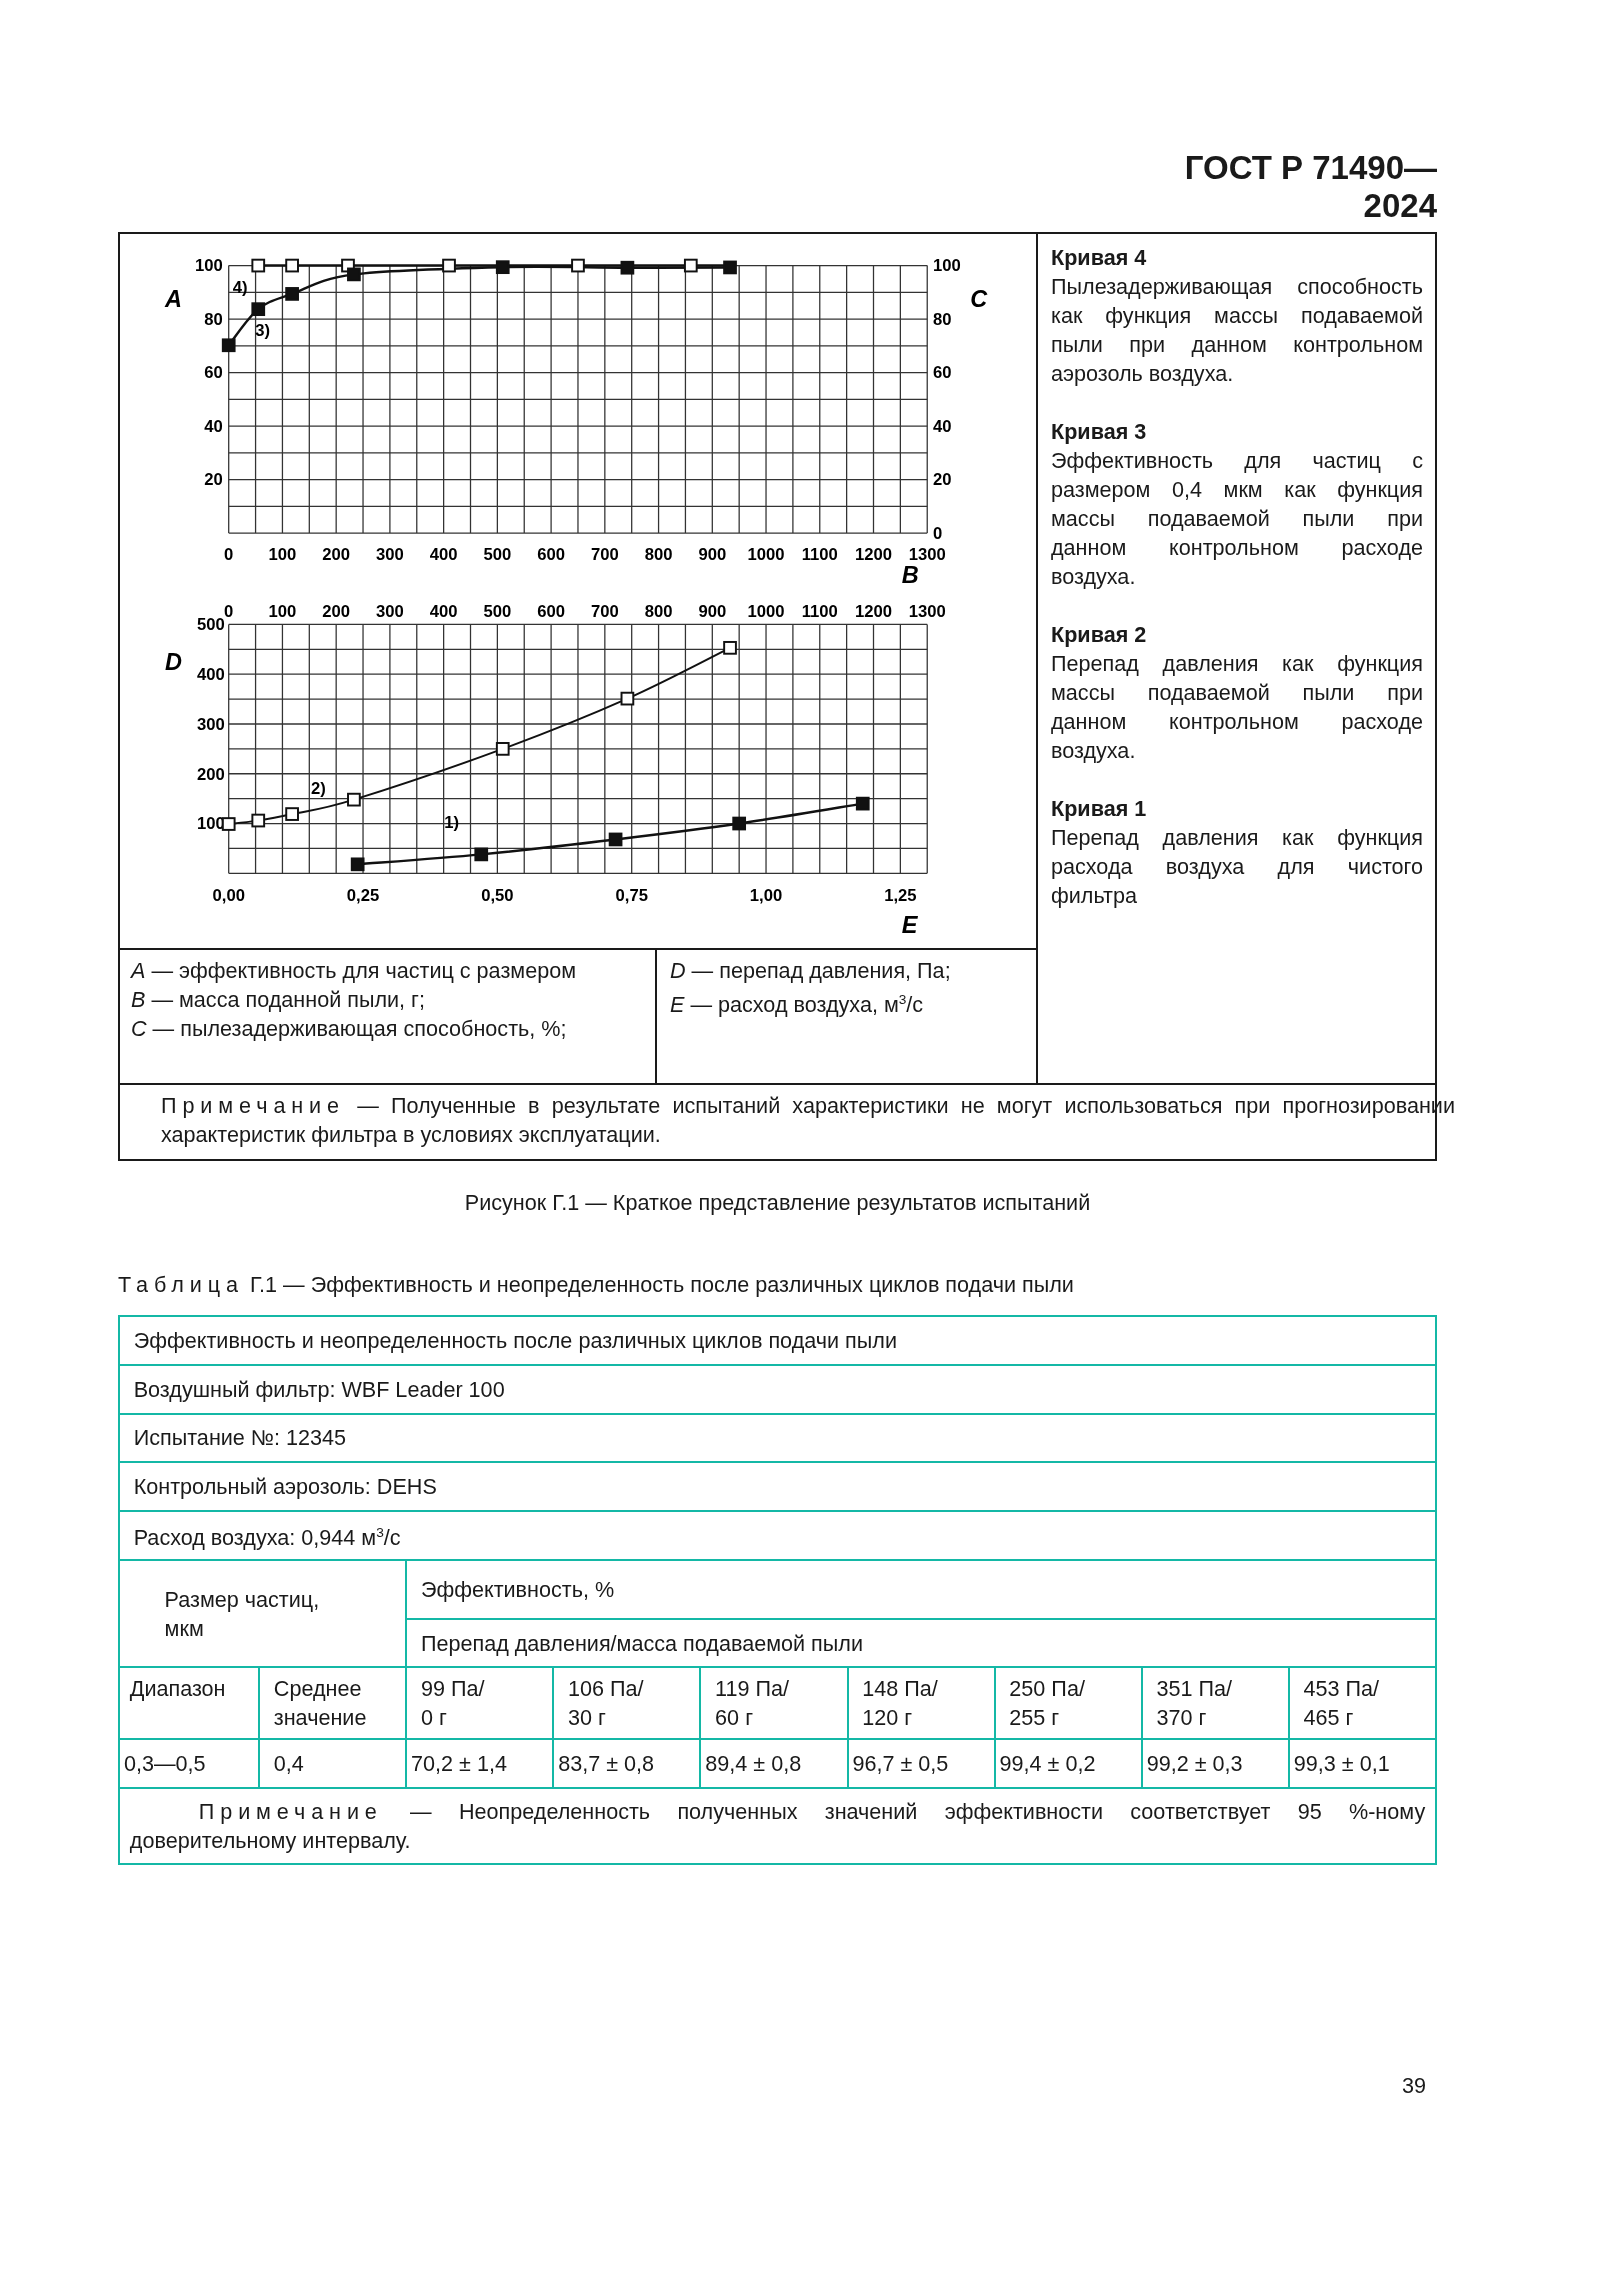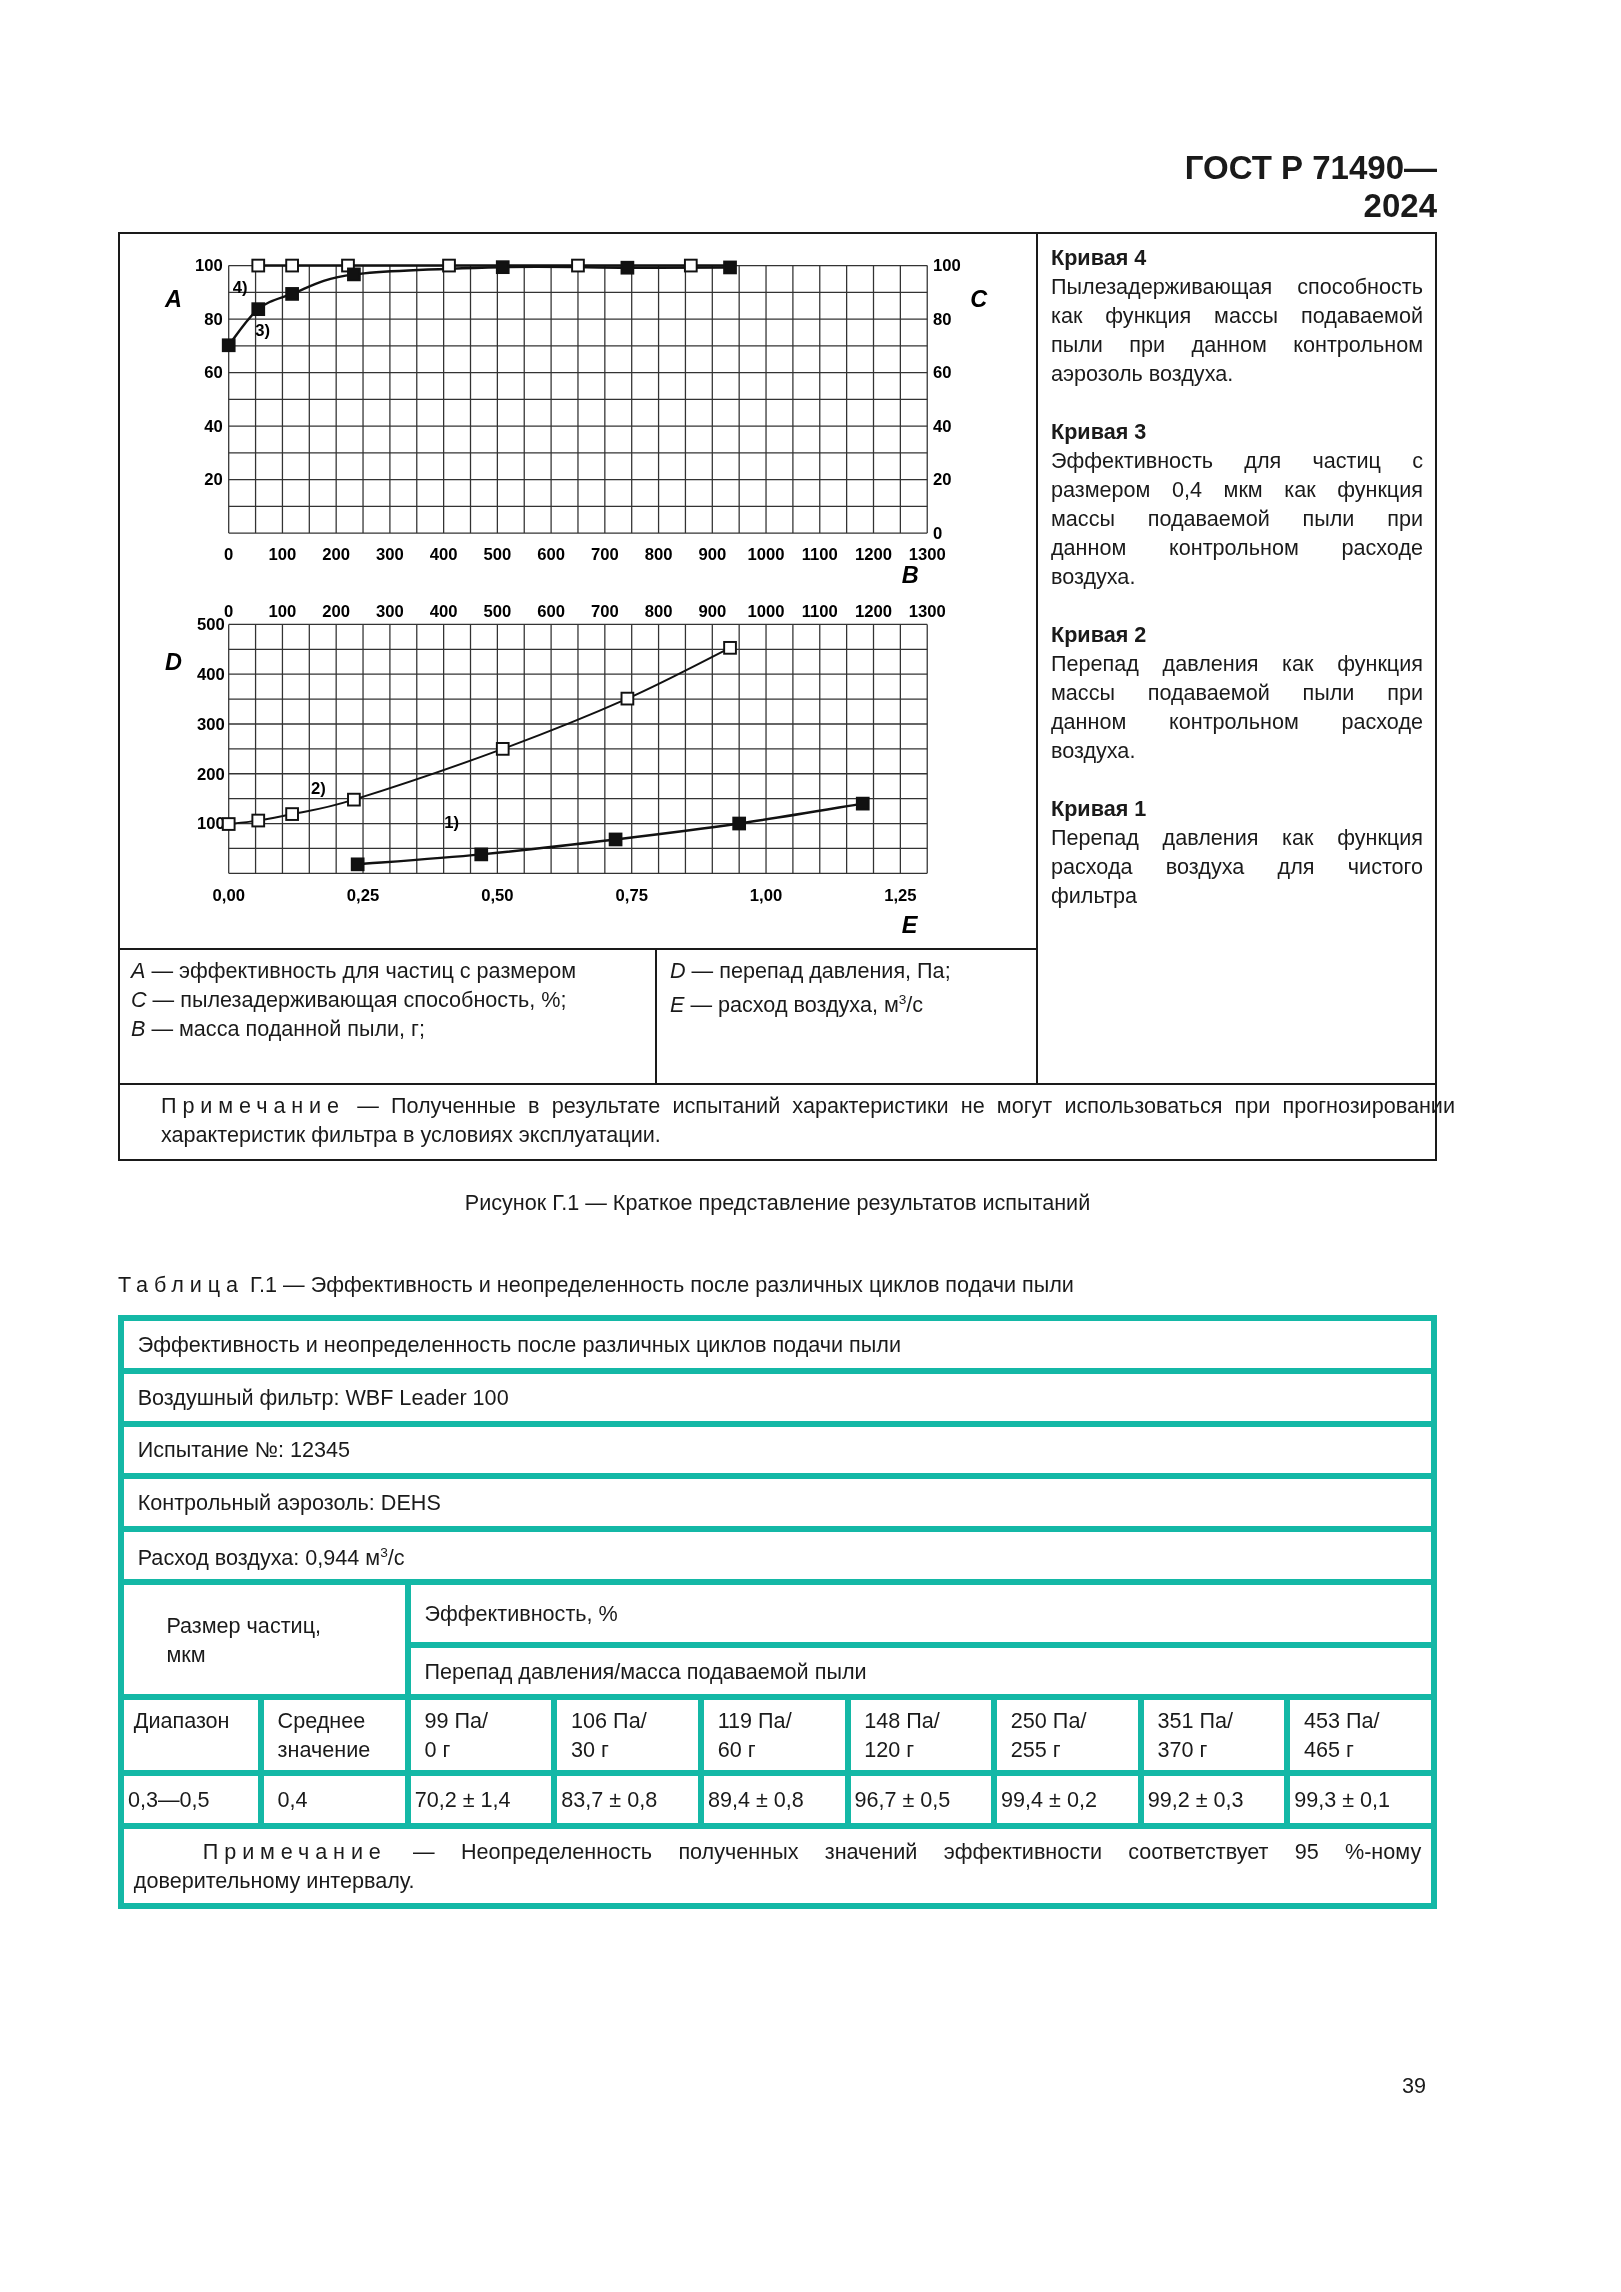--- a/index.html
+++ b/index.html
@@ -12,21 +12,21 @@
   .curvetext{left:1051px;top:243px;width:372px;font-size:21.6px;line-height:29px;text-align:justify;}
   .curvetext .blk{margin-bottom:29px;}
   .curvetext .ttl{font-weight:bold;}
   .legend{font-size:21.6px;line-height:29px;}
   .legend i{font-style:italic;}
   .indent{padding-left:29px;}
   .sp{letter-spacing:5.9px;}
   .caption{left:118px;top:1190px;width:1319px;text-align:center;font-size:21.6px;}
   .ttitle{left:118px;top:1272px;font-size:21.6px;}
   table.t{position:absolute;left:118px;top:1315px;width:1319px;border-collapse:collapse;font-size:21.6px;}
-  table.t td{border:6px solid #14b8a6;padding:5.9px 13.7px;line-height:29px;}
+  table.t td{border:2px solid #14b8a6;padding:5.9px 13.7px;line-height:29px;}
   .c{text-align:left;}
   .pagenum{left:1402px;top:2073px;font-size:21.6px;}
   svg text{font-family:"Liberation Sans",sans-serif;}
 </style>
 </head>
 <body>
 
 <div class="abs hdr">ГОСТ Р 71490—2024</div>
 
 <div class="abs fig"></div>
@@ -220,22 +220,22 @@
       <div>Перепад давления как функция массы подаваемой пыли при данном контрольном расходе воздуха.</div>
     </div>
   <div class="blk">
       <div class="ttl">Кривая 1</div>
       <div>Перепад давления как функция расхода воздуха для чистого фильтра</div>
     </div>
 </div>
 
 <div class="abs legend" style="left:131px;top:956px;width:519px;">
   <div><i>A</i><span> — эффективность для частиц с размером</span></div>
+  <div><i>B</i><span> — масса поданной пыли, г;</span></div>
   <div><i>C</i><span> — пылезадерживающая способность, %;</span></div>
-  <div><i>B</i><span> — масса поданной пыли, г;</span></div>
 </div>
 <div class="abs legend" style="left:670px;top:956px;width:363px;">
   <div><i>D</i><span> — перепад давления, Па;</span></div>
   <div><i>E</i><span> — расход воздуха, м</span><sup style="font-size:13.7px;">3</sup><span>/с</span></div>
 </div>
 
 <div class="abs legend" style="left:131px;top:1091px;width:1294px;text-align:justify;margin-left:30px;">
   <span class="sp">Примечание</span><span> — Полученные в результате испытаний характеристики не могут использоваться при прогнозировании характеристик фильтра в условиях эксплуатации.</span>
 </div>
 

